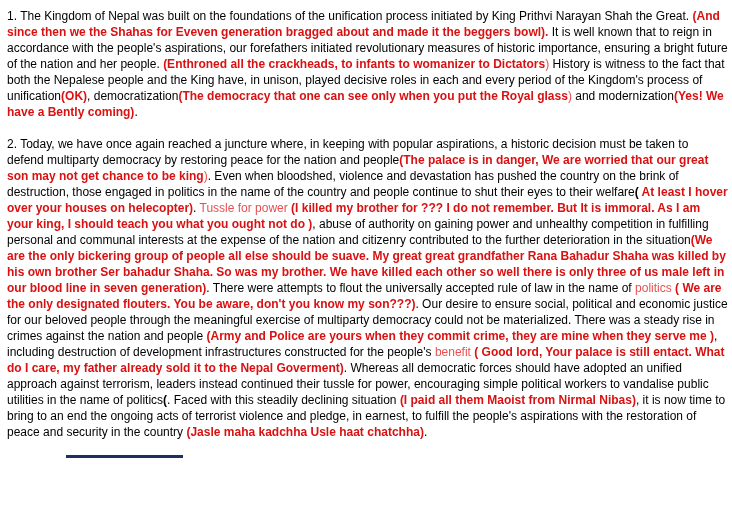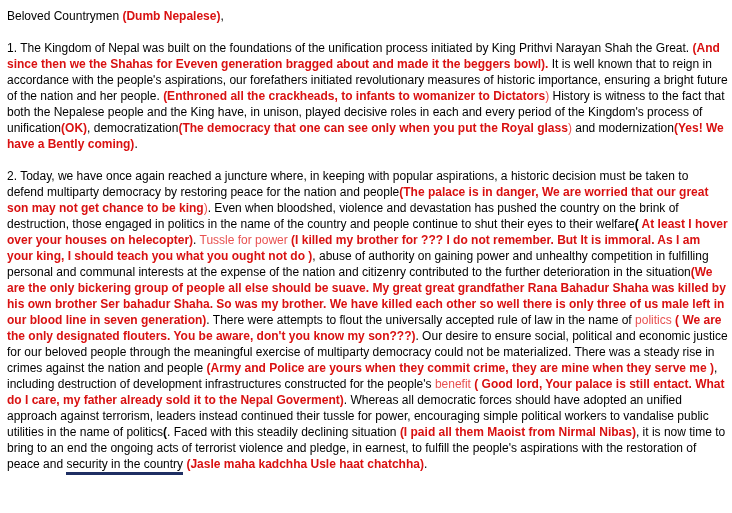--- a/index.html
+++ b/index.html
@@ -20,22 +20,21 @@
     padding: 8px 4px 8px 7px;
   }
   .doc p {
     margin: 0 0 16px 0;
   }
   
   .s-body       { color: var(--body-color, #000000); }
   .s-body-bold  { color: var(--body-color, #000000); font-weight: bold; }
   .s-ann-bold   { color: var(--red-bold, #d91111); font-weight: bold; }
   .s-ann        { color: var(--red-light, #e85050); }
-  .s-underline  { color: var(--body-color, #000000); border-bottom: 3px solid var(--navy, #1f2f63); padding-bottom: 1px; }
+  .s-underline  { color: var(--body-color, #000000); border-bottom: 3px solid var(--navy, #1f2f63); padding-bottom: 16px; }
 </style>
 </head>
 <body style="background: rgb(255, 255, 255);">
 
 <div class="doc">
-    <p><span class="s-body">Beloved Countrymen </span><span class="s-ann-bold">(Dumb Nepalese)</span><span class="s-body">,</span></p>
     <p><span class="s-body">1. The Kingdom of Nepal was built on the foundations of the unification process initiated by King Prithvi Narayan Shah the Great. </span><span class="s-ann-bold">(And since then we the Shahas for Eveven generation bragged about and made it the beggers bowl).</span><span class="s-body"> It is well known that to reign in accordance with the people's aspirations, our forefathers initiated revolutionary measures of historic importance, ensuring a bright future of the nation and her people. </span><span class="s-ann-bold">(Enthroned all the crackheads, to infants to womanizer to Dictators</span><span class="s-ann">)</span><span class="s-body"> History is witness to the fact that both the Nepalese people and the King have, in unison, played decisive roles in each and every period of the Kingdom's process of unification</span><span class="s-ann-bold">(OK)</span><span class="s-body">, democratization</span><span class="s-ann-bold">(The democracy that one can see only when you put the Royal glass</span><span class="s-ann">)</span><span class="s-body"> and modernization</span><span class="s-ann-bold">(Yes! We have a Bently coming)</span><span class="s-body">.</span></p>
     <p><span class="s-body">2. Today, we have once again reached a juncture where, in keeping with popular aspirations, a historic decision must be taken to defend multiparty democracy by restoring peace for the nation and people</span><span class="s-ann-bold">(The palace is in danger, We are worried that our great  son may not get chance to be king</span><span class="s-ann">)</span><span class="s-body">. Even when bloodshed, violence and devastation has pushed the country on the brink of destruction, those engaged in politics in the name of the country and people continue to shut their eyes to their welfare</span><span class="s-body-bold">(</span><span class="s-ann-bold"> At least I hover over your houses on helecopter)</span><span class="s-body">. </span><span class="s-ann">Tussle for power </span><span class="s-ann-bold">(I killed my brother for ??? I do not remember. But It is immoral. As I am your king, I should teach you what you ought not do )</span><span class="s-body">, abuse of authority on gaining power and unhealthy competition in fulfilling personal and communal interests at the expense of the nation and citizenry contributed to the further deterioration in the situation</span><span class="s-ann-bold">(We are the only bickering group of people all else should be suave. My great great grandfather Rana Bahadur Shaha was killed by his own brother Ser bahadur Shaha. So was my brother. We have killed each other so well there is only three of us male left in our blood line in seven generation)</span><span class="s-body">. There were attempts to flout the universally accepted rule of law in the name of </span><span class="s-ann">politics </span><span class="s-ann-bold">( We are the only designated flouters. You be aware, don't you know my son???)</span><span class="s-body">. Our desire to ensure social, political and economic justice for our beloved people through the meaningful exercise of multiparty democracy could not be materialized. There was a steady rise in crimes against the nation and people </span><span class="s-ann-bold">(Army and Police are yours when they commit crime, they are mine when they serve me )</span><span class="s-body">, including destruction of development infrastructures constructed for the people's </span><span class="s-ann">benefit </span><span class="s-ann-bold">( Good lord, Your palace is still entact. What do I care, my father already sold it to the Nepal Goverment)</span><span class="s-body">. Whereas all democratic forces should have adopted an unified approach against terrorism, leaders instead continued their tussle for power, encouraging simple political workers to vandalise public utilities in the name of politics</span><span class="s-body-bold">(</span><span class="s-body">. Faced with this steadily declining situation </span><span class="s-ann-bold">(I paid all them Maoist from Nirmal Nibas)</span><span class="s-body">, it is now time to bring to an end the ongoing acts of terrorist violence and pledge, in earnest, to fulfill the people's aspirations with the restoration of peace and </span><span class="s-underline">security in the country</span><span class="s-body"> </span><span class="s-ann-bold">(Jasle maha kadchha Usle haat chatchha)</span><span class="s-body">.</span></p>
   </div>
 
 </body></html>

